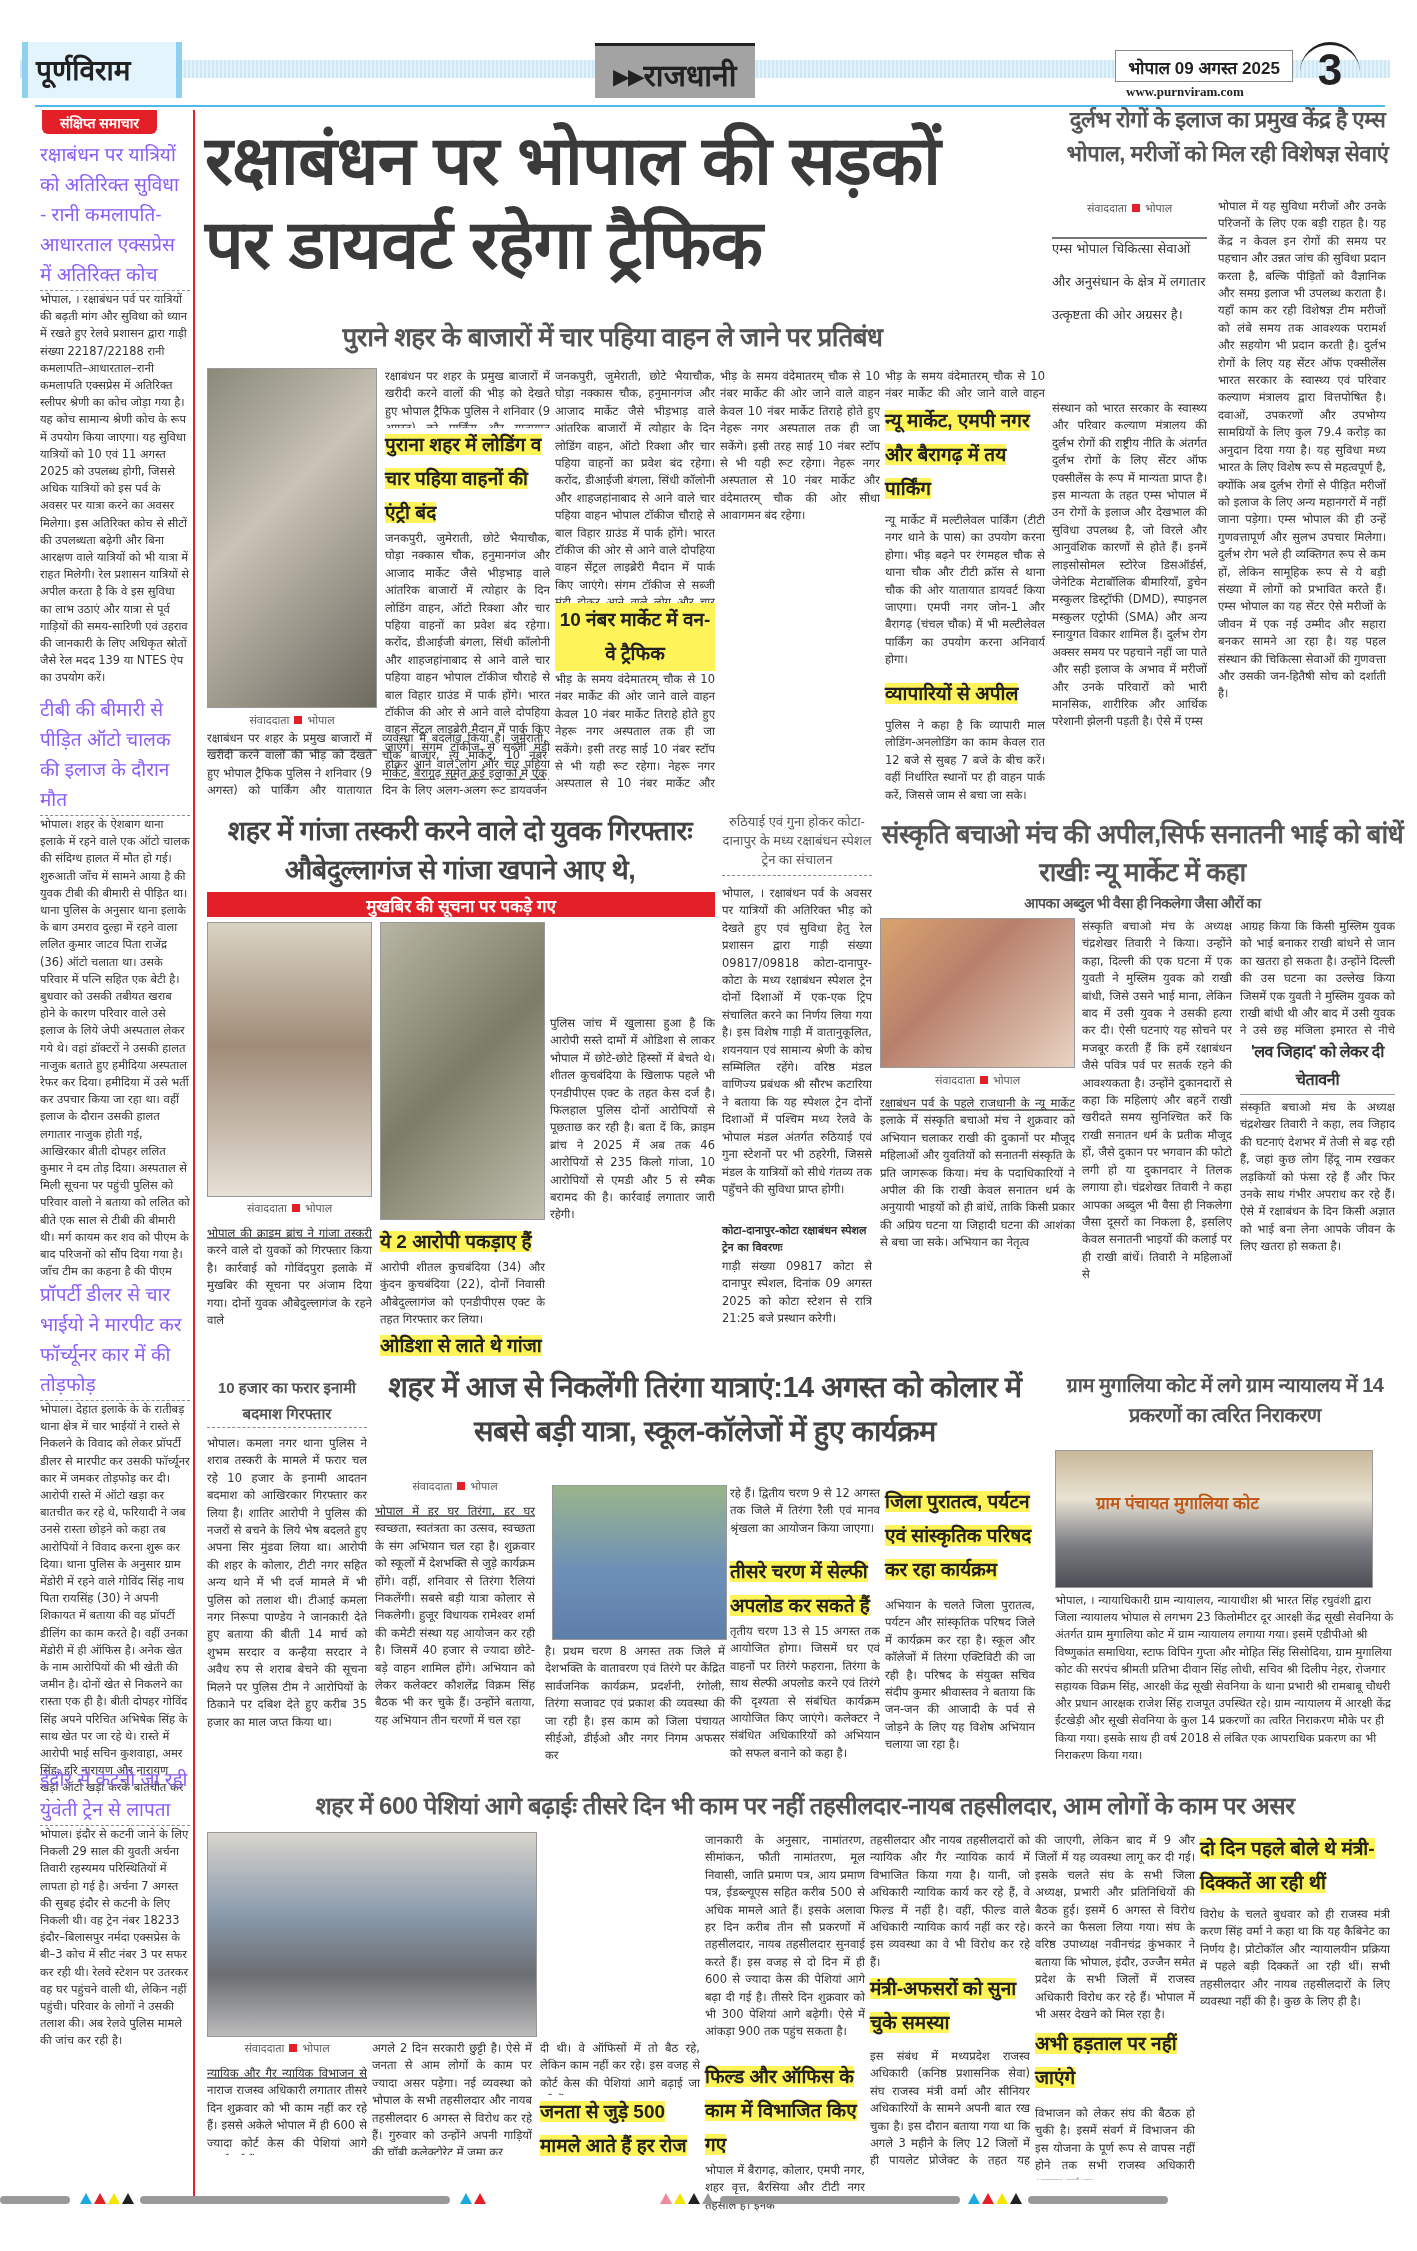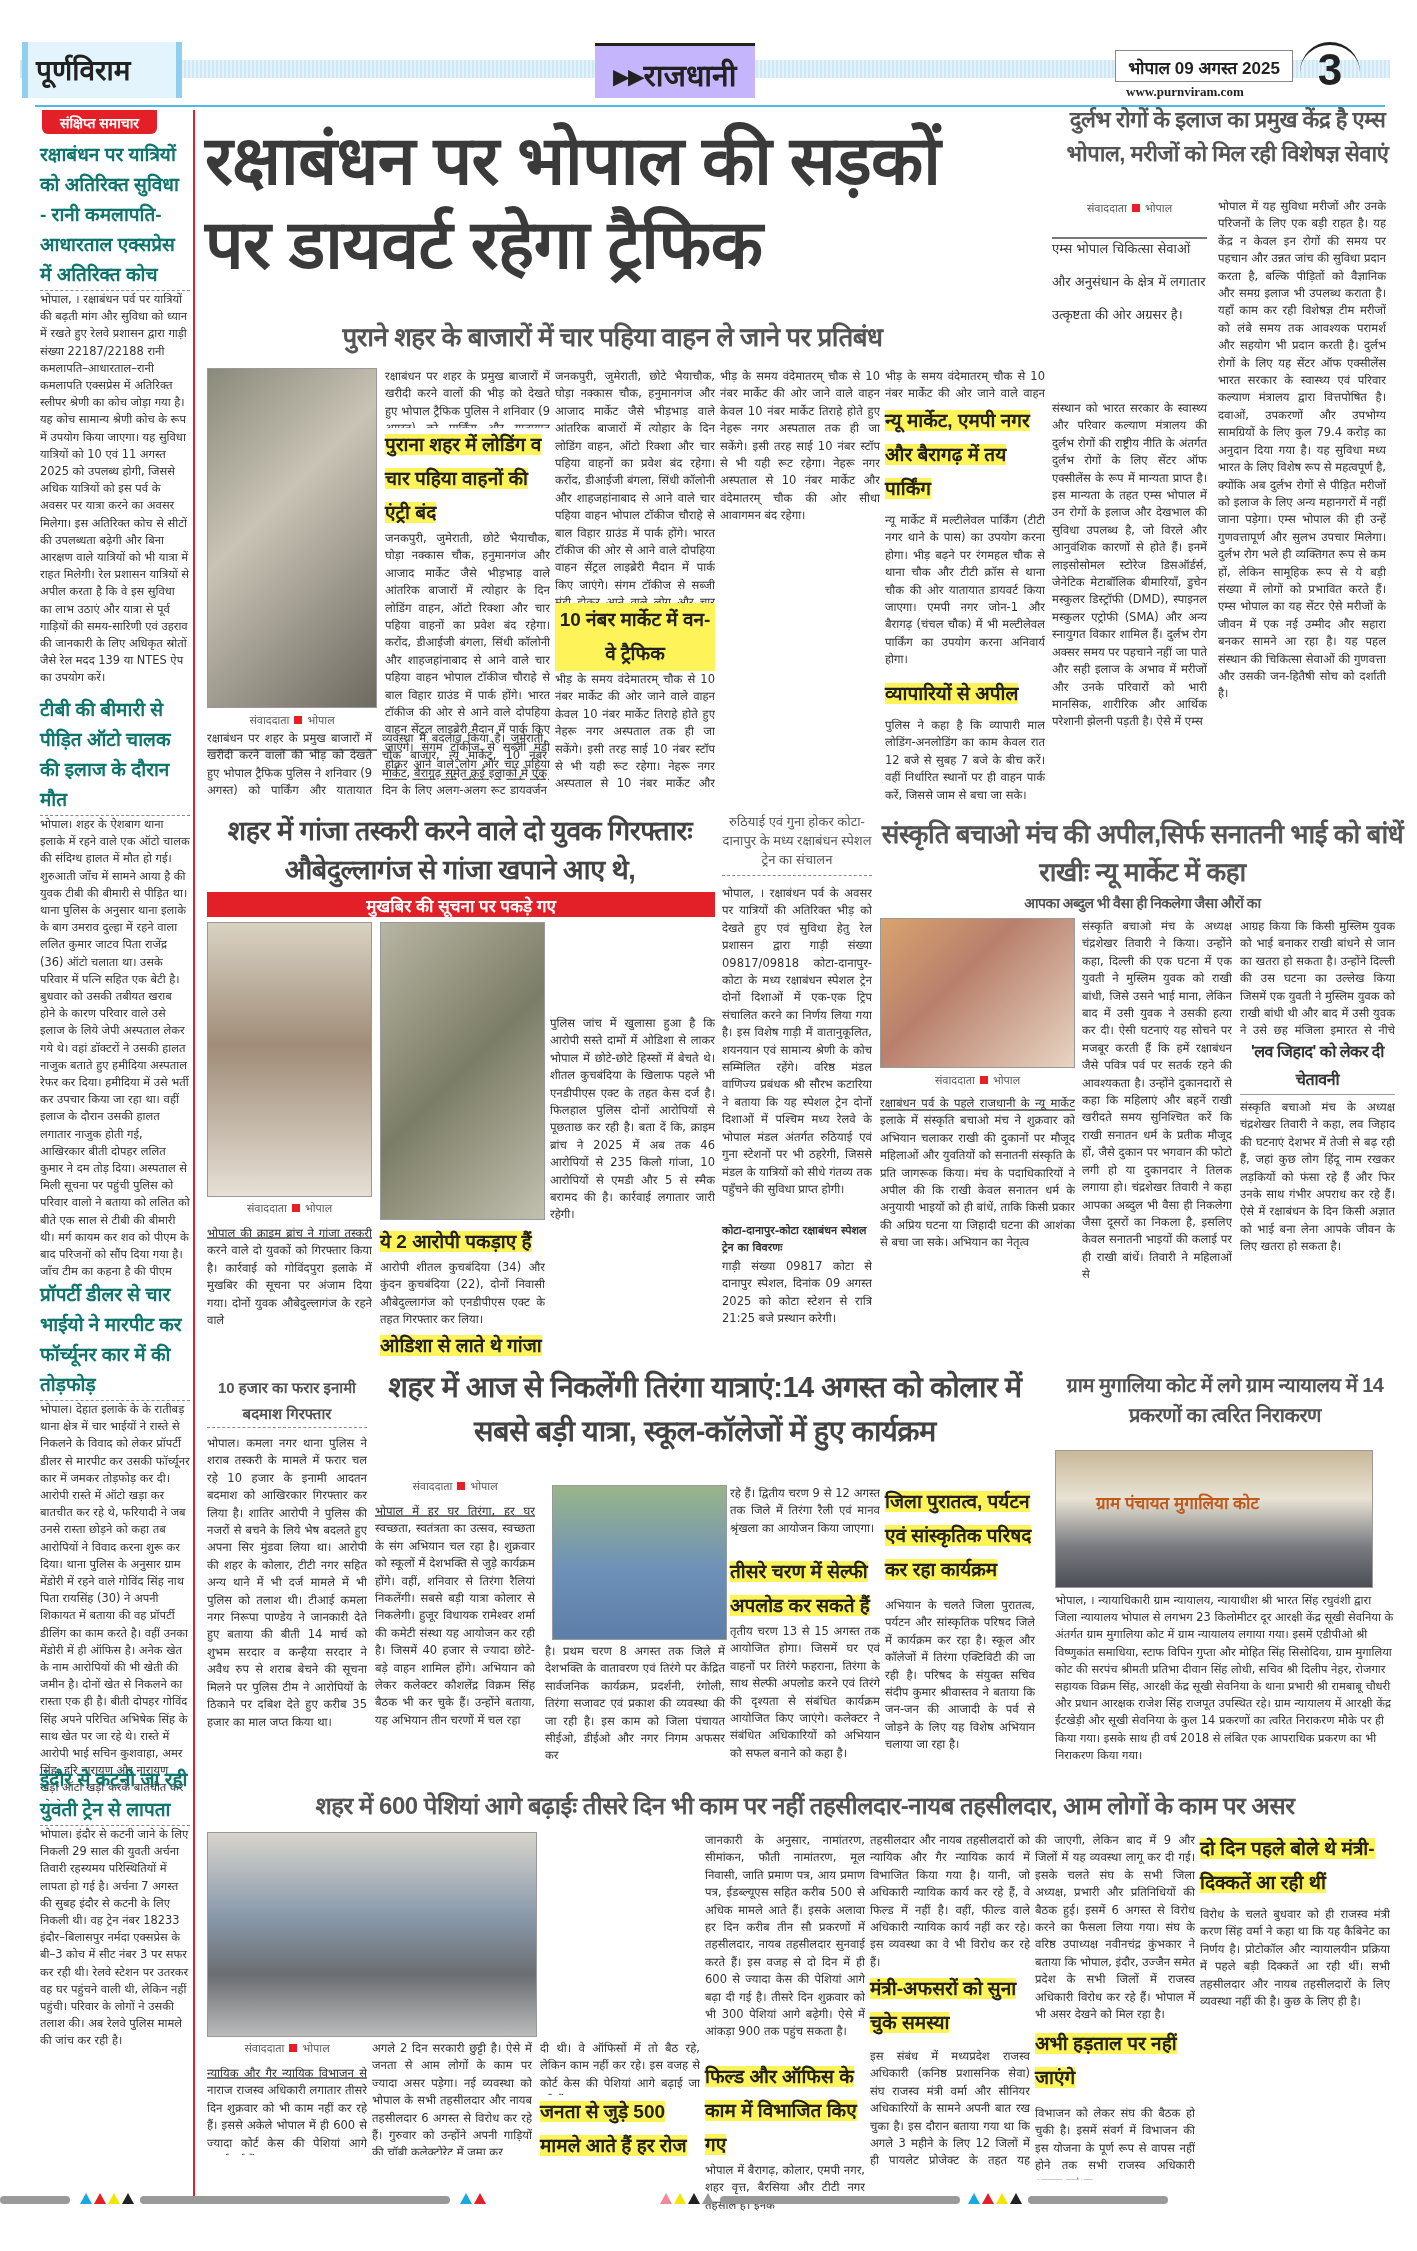--- a/index.html
+++ b/index.html
@@ -9,29 +9,29 @@
 .hl{background:#fff35a;display:inline;font-family:"Liberation Sans",sans-serif;font-weight:bold;font-size:19px;line-height:34px;color:#222}
 .hd{font-family:"Liberation Sans",sans-serif;font-weight:bold;color:#444;letter-spacing:-0.5px}
 .byline{font-size:11px;color:#555;text-align:center;border-bottom:2px solid #777;padding-bottom:22px}
 .byline .sq{display:inline-block;width:8px;height:8px;background:#e32028;margin:0 5px}
 .photo{background:linear-gradient(135deg,#8a8a7a,#c9c3b5 40%,#6d6a60);border:1px solid #999}
 .col{position:absolute}
 
 #masthead{position:absolute;left:0;top:0;width:1417px;height:92px}
 .mast-band{position:absolute;left:20px;top:60px;width:1370px;height:18px;background:repeating-linear-gradient(90deg,#cfe8f6 0 2px,#e4f3fb 2px 4px)}
 .logo{position:absolute;left:22px;top:42px;width:62px;height:56px;background:#e4f4fc;border-left:6px solid #8fd0f0;border-right:6px solid #8fd0f0;font-family:"Liberation Sans",sans-serif;font-weight:bold;font-size:28px;color:#222;padding:8px 8px;width:160px}
-.section-tab{position:absolute;left:595px;top:43px;width:160px;height:55px;background:#c4b5fd;border-top:3px solid #222;font-family:"Liberation Sans",sans-serif;font-weight:bold;font-size:30px;text-align:center;padding-top:8px}
+.section-tab{position:absolute;left:595px;top:43px;width:160px;height:55px;background:#a3a3a3;border-top:3px solid #222;font-family:"Liberation Sans",sans-serif;font-weight:bold;font-size:30px;text-align:center;padding-top:8px}
 .date-box{position:absolute;left:1115px;top:50px;width:178px;height:32px;background:#fff;border:1px solid #888;font-family:"Liberation Sans",sans-serif;font-size:17px;font-weight:bold;text-align:center;padding-top:5px}
 .site{position:absolute;left:1126px;top:84px;font-family:"Liberation Serif",serif;font-weight:bold;font-size:13px}
 .page-no{position:absolute;left:1300px;top:42px;width:60px;height:56px;border-top:3px solid #222;border-radius:30px 30px 0 0;font-family:"Liberation Sans",sans-serif;font-weight:bold;font-size:44px;text-align:center;color:#222}
 .top-line{position:absolute;left:35px;top:105px;width:1350px;height:2px;background:#52b8e6}
 
 .left-rule{position:absolute;left:193px;top:110px;width:2px;height:2090px;background:#e32028}
 .badge{position:absolute;left:42px;top:110px;width:115px;height:24px;background:#e32028;color:#fff;font-family:"Liberation Sans",sans-serif;font-weight:bold;font-size:14px;text-align:center;padding-top:3px;border-radius:0 0 6px 6px}
-.lh{font-family:"Liberation Sans",sans-serif;font-weight:bold;font-size:19px;line-height:30px;color:#0f766e;border-bottom:1px dashed #888}
+.lh{font-family:"Liberation Sans",sans-serif;font-weight:normal;font-size:19px;line-height:30px;color:#8b5cf6;border-bottom:1px dashed #888}
 .ltxt{font-size:11.4px;line-height:17.2px;color:#333}
 .bar{position:absolute;height:8px;background:#999;border-radius:4px}
 .tri{position:absolute;width:0;height:0;border-left:6px solid transparent;border-right:6px solid transparent;border-bottom:11px solid}
 .redbar{background:#e32028;color:#fff;font-family:"Liberation Sans",sans-serif;font-weight:bold;font-size:17px;text-align:center}
 </style>
 </head>
 <body>
 
 <div id="masthead">
   <div class="mast-band"></div>

